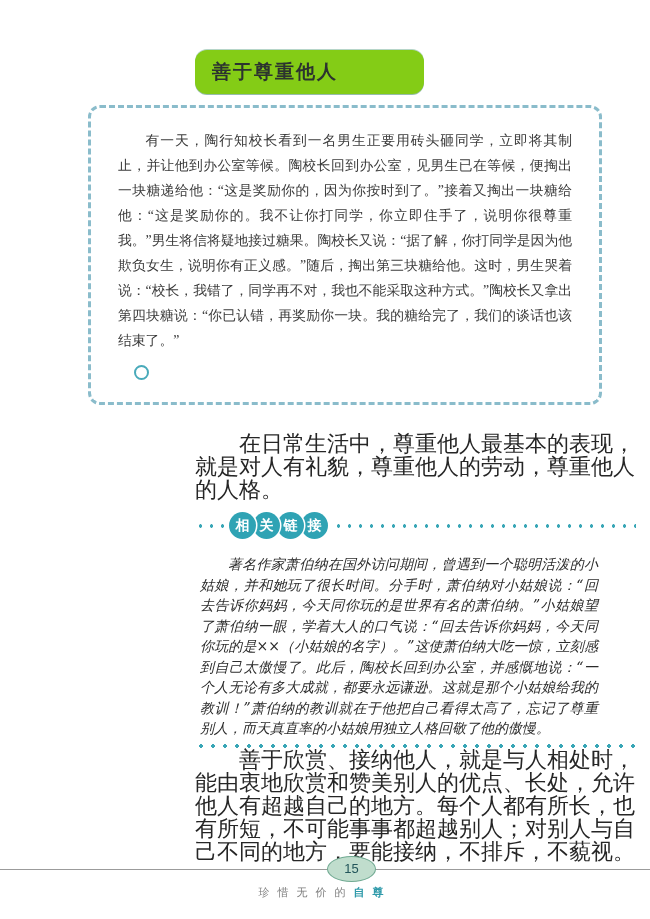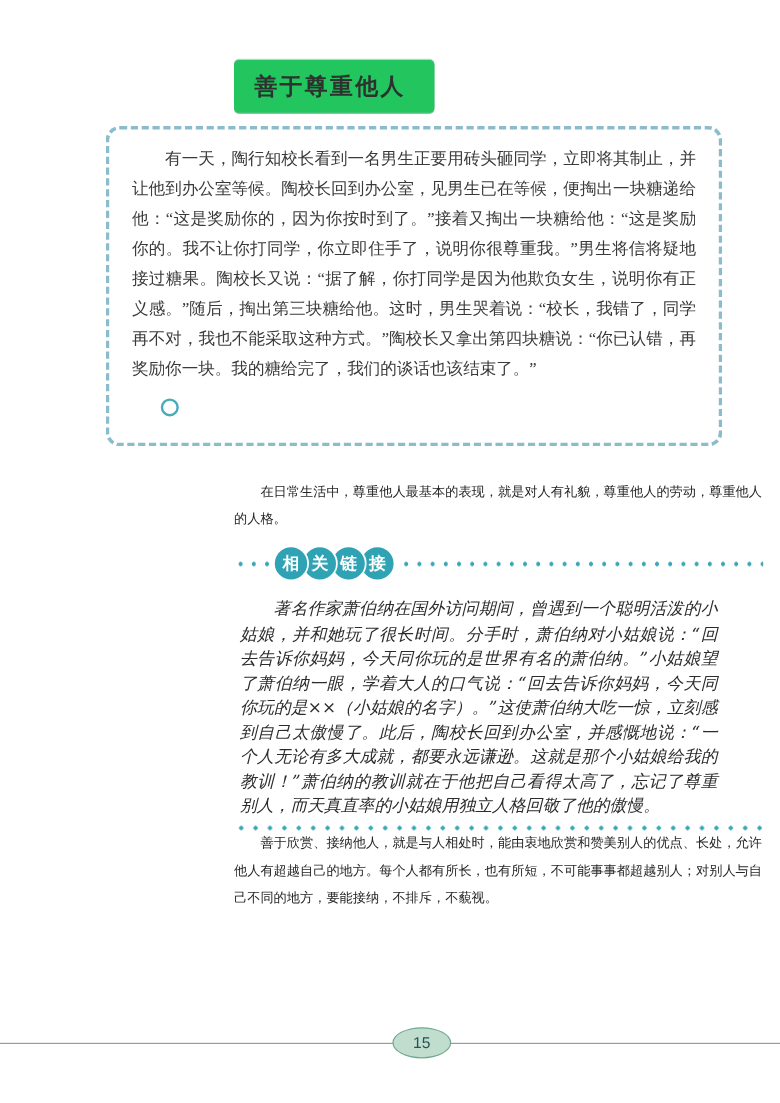--- a/index.html
+++ b/index.html
@@ -12,23 +12,23 @@
     font-family: "Liberation Serif", "DejaVu Serif", serif;
     color: #2e2e2e;
     box-sizing: border-box;
     padding-top: 50px;
   }
 
   
   .title-box {
     display: inline-block;
     margin-left: 195px;
-    background: #22c55e;
-    padding: 9px 24px 9px 17px;
-    border-radius: 4px;
+    background: #84cc16;
+    padding: 9px 86px 9px 17px;
+    border-radius: 12px;
     box-shadow: 0 1px 0 #96bcab, 0 -1px 0 #b6d5c8;
   }
   .title-box span {
     font-family: "Liberation Sans", "DejaVu Sans", sans-serif;
     font-size: 19px;
     font-weight: bold;
     color: #2c332f;
     letter-spacing: 2px;
   }
 
@@ -36,21 +36,21 @@
   .story-box {
     box-sizing: border-box;
     margin: 11px 0 0 88px;
     width: 514px;
     border: 3px dashed #8abccb;
     border-radius: 12px;
     padding: 12px 19px 12px 19px;
     background: #ffffff;
   }
   .story-text {
-    margin: 0;
+    margin: 8px;
     font-size: 13.8px;
     line-height: 25px;
     color: #3a3a3a;
     text-indent: 2em;
     text-align: justify;
   }
   .question-row {
     margin: 11px 4px 4px 24px;
     font-size: 13.8px;
     color: #3a3a3a;
@@ -64,21 +64,21 @@
     border-radius: 50%;
     margin-right: 9px;
     vertical-align: -1px;
     background: #ffffff;
   }
 
   
   .body-para {
     margin: 0 0 0 195px;
     width: 440px;
-    font-size: 11px;
+    font-size: 22px;
     line-height: 23px;
     color: #262626;
     text-indent: 2em;
     text-align: justify;
   }
   .p1 { margin-top: 27px; }
   .p2 { margin-top: 26px; }
   .p3 { margin-top: 0; }
 
   
@@ -209,14 +209,17 @@
   <p class="kai-text">著名作家萧伯纳在国外访问期间，曾遇到一个聪明活泼的小姑娘，并和她玩了很长时间。分手时，萧伯纳对小姑娘说：“回去告诉你妈妈，今天同你玩的是世界有名的萧伯纳。”小姑娘望了萧伯纳一眼，学着大人的口气说：“回去告诉你妈妈，今天同你玩的是××（小姑娘的名字）。”这使萧伯纳大吃一惊，立刻感到自己太傲慢了。此后，陶校长回到办公室，并感慨地说：“一个人无论有多大成就，都要永远谦逊。这就是那个小姑娘给我的教训！”萧伯纳的教训就在于他把自己看得太高了，忘记了尊重别人，而天真直率的小姑娘用独立人格回敬了他的傲慢。</p>
 
   <div class="dotted-separator"></div>
 
   <p class="body-para p3">善于欣赏、接纳他人，就是与人相处时，能由衷地欣赏和赞美别人的优点、长处，允许他人有超越自己的地方。每个人都有所长，也有所短，不可能事事都超越别人；对别人与自己不同的地方，要能接纳，不排斥，不藐视。</p>
 
   <div class="footer-line"></div>
   <div class="page-circle">
     <span>15</span>
   </div>
+  <div class="footer-caption">
+    <span>珍惜无价的</span><span class="kw">自尊</span>
+  </div>
 
 </div>
 
 </body></html>

